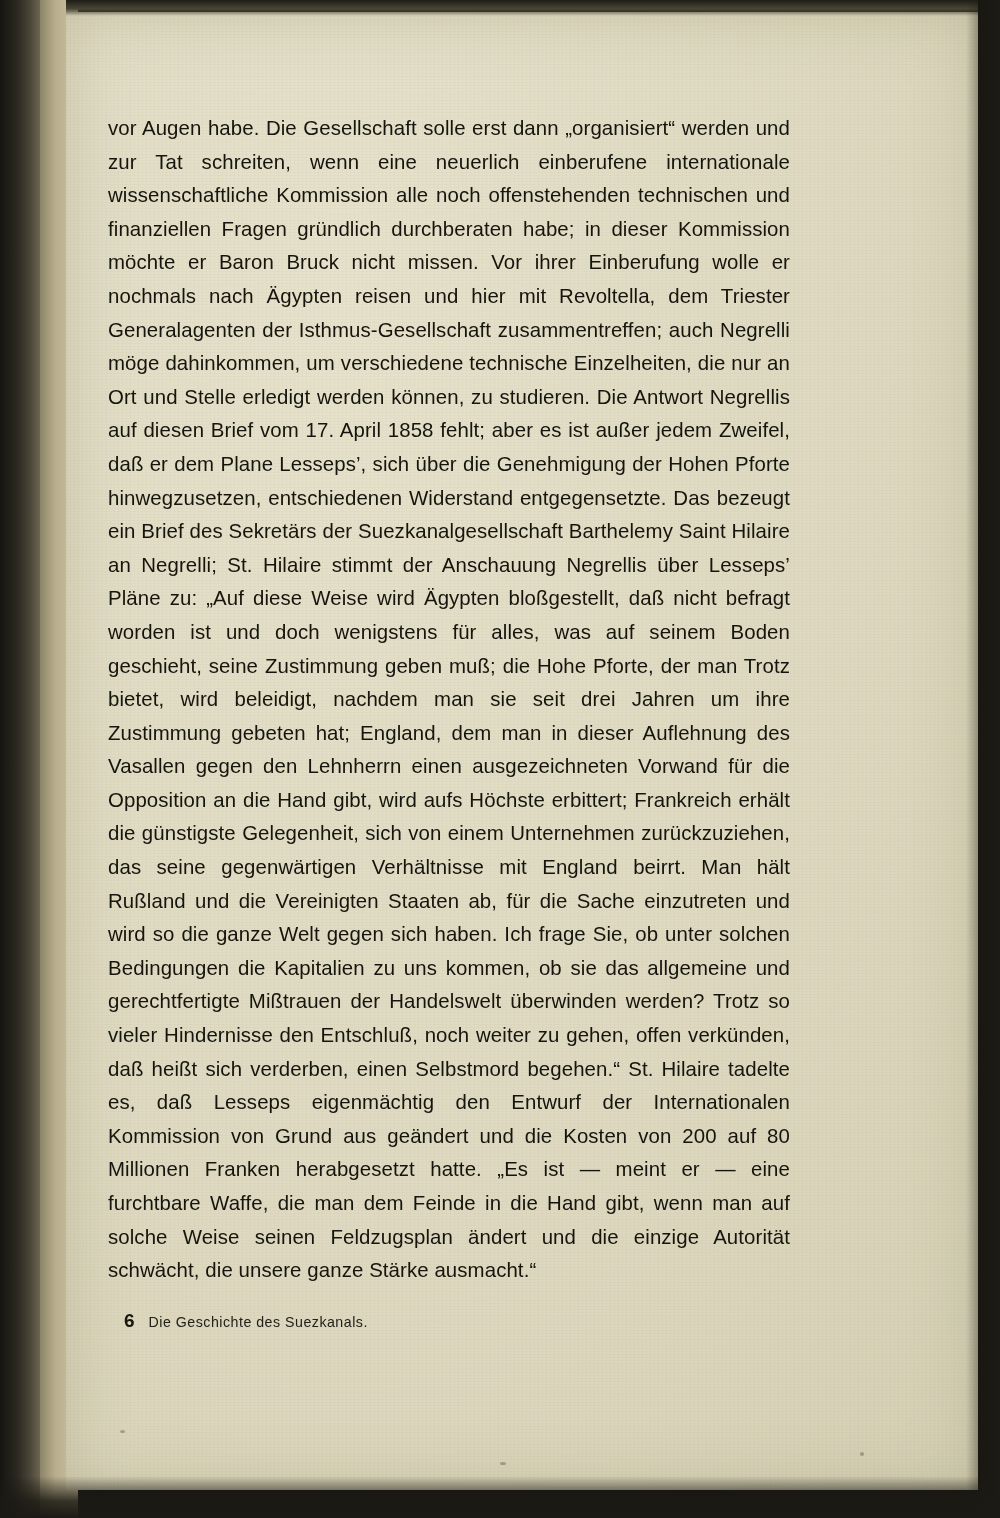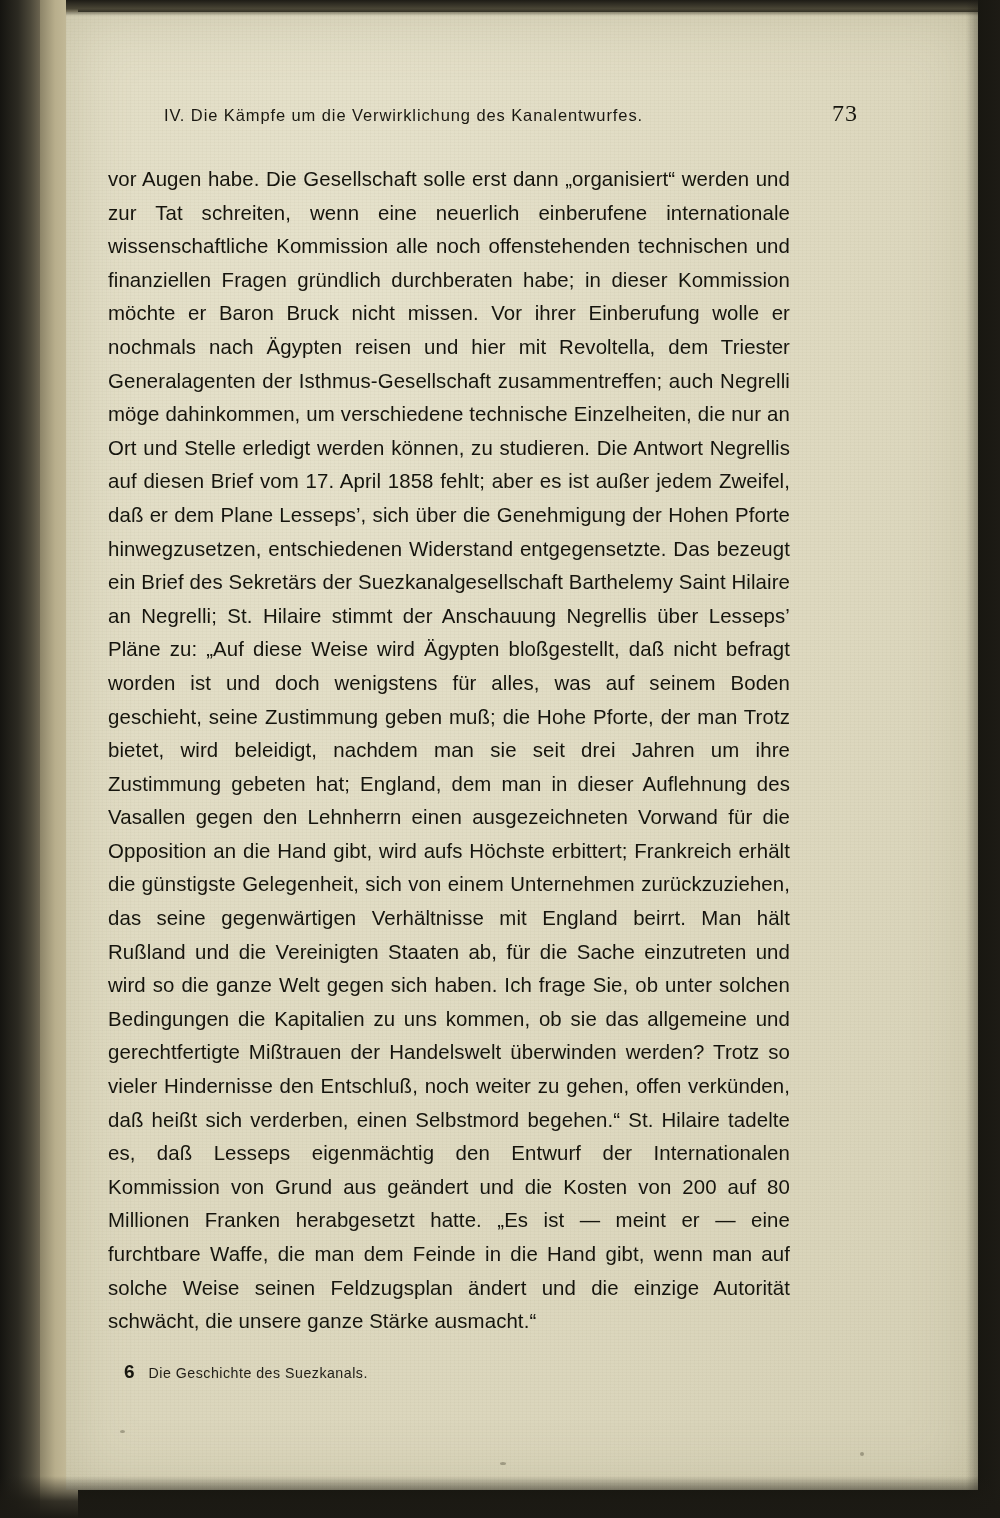--- a/index.html
+++ b/index.html
@@ -164,24 +164,20 @@
 <div id="scan">
 
   <div id="gutter-left"></div>
   <div id="gutter-shadow"></div>
 
   <div id="paper"></div>
   <div id="paper-top-edge"></div>
 
   <div id="content">
 
-    <header class="running-head">
-      <span class="head-title">IV.  Die  Kämpfe  um  die  Verwirklichung  des  Kanalentwurfes.</span>
-      <span class="head-pageno">73</span>
-    </header>
 
     <div class="body-text">
       <p>vor Augen habe.  Die Gesellschaft solle erst dann „organisiert“ werden und zur Tat schreiten, wenn eine neuerlich einberufene internationale wissenschaftliche Kommission alle noch offenstehenden technischen und finanziellen Fragen gründlich durchberaten habe; in dieser Kommission möchte er Baron Bruck nicht missen.  Vor ihrer Einberufung wolle er nochmals nach Ägypten reisen und hier mit Revoltella, dem Triester Generalagenten der Isthmus-Gesellschaft zusammentreffen; auch Negrelli möge dahinkommen, um verschiedene technische Einzelheiten, die nur an Ort und Stelle erledigt werden können, zu studieren.  Die Antwort Negrellis auf diesen Brief vom 17. April 1858 fehlt; aber es ist außer jedem Zweifel, daß er dem Plane Lesseps’, sich über die Genehmigung der Hohen Pforte hinwegzusetzen, entschiedenen Widerstand entgegensetzte. Das bezeugt ein Brief des Sekretärs der Suezkanalgesellschaft Barthelemy Saint Hilaire an Negrelli; St. Hilaire stimmt der Anschauung Negrellis über Lesseps’ Pläne zu:  „Auf diese Weise wird Ägypten bloßgestellt, daß nicht befragt worden ist und doch wenigstens für alles, was auf seinem Boden geschieht, seine Zustimmung geben muß; die Hohe Pforte, der man Trotz bietet, wird beleidigt, nachdem man sie seit drei Jahren um ihre Zustimmung gebeten hat; England, dem man in dieser Auflehnung des Vasallen gegen den Lehnherrn einen ausgezeichneten Vorwand für die Opposition an die Hand gibt, wird aufs Höchste erbittert; Frankreich erhält die günstigste Gelegenheit, sich von einem Unternehmen zurückzuziehen, das seine gegenwärtigen Verhältnisse mit England beirrt.  Man hält Rußland und die Vereinigten Staaten ab, für die Sache einzutreten und wird so die ganze Welt gegen sich haben.  Ich frage Sie, ob unter solchen Bedingungen die Kapitalien zu uns kommen, ob sie das allgemeine und gerechtfertigte Mißtrauen der Handelswelt überwinden werden?  Trotz so vieler Hindernisse den Entschluß, noch weiter zu gehen, offen verkünden, daß heißt sich verderben, einen Selbstmord begehen.“  St. Hilaire tadelte es, daß Lesseps eigenmächtig den Entwurf der Internationalen Kommission von Grund aus geändert und die Kosten von 200 auf 80 Millionen Franken herabgesetzt hatte.  „Es ist — meint er — eine furchtbare Waffe, die man dem Feinde in die Hand gibt, wenn man auf solche Weise seinen Feldzugsplan ändert und die einzige Autorität schwächt, die unsere ganze Stärke ausmacht.“</p>
     </div>
 
     <footer class="foot">
       <span class="foot-signature">6</span>
       <span class="foot-title">Die Geschichte des Suezkanals.</span>
     </footer>
 

